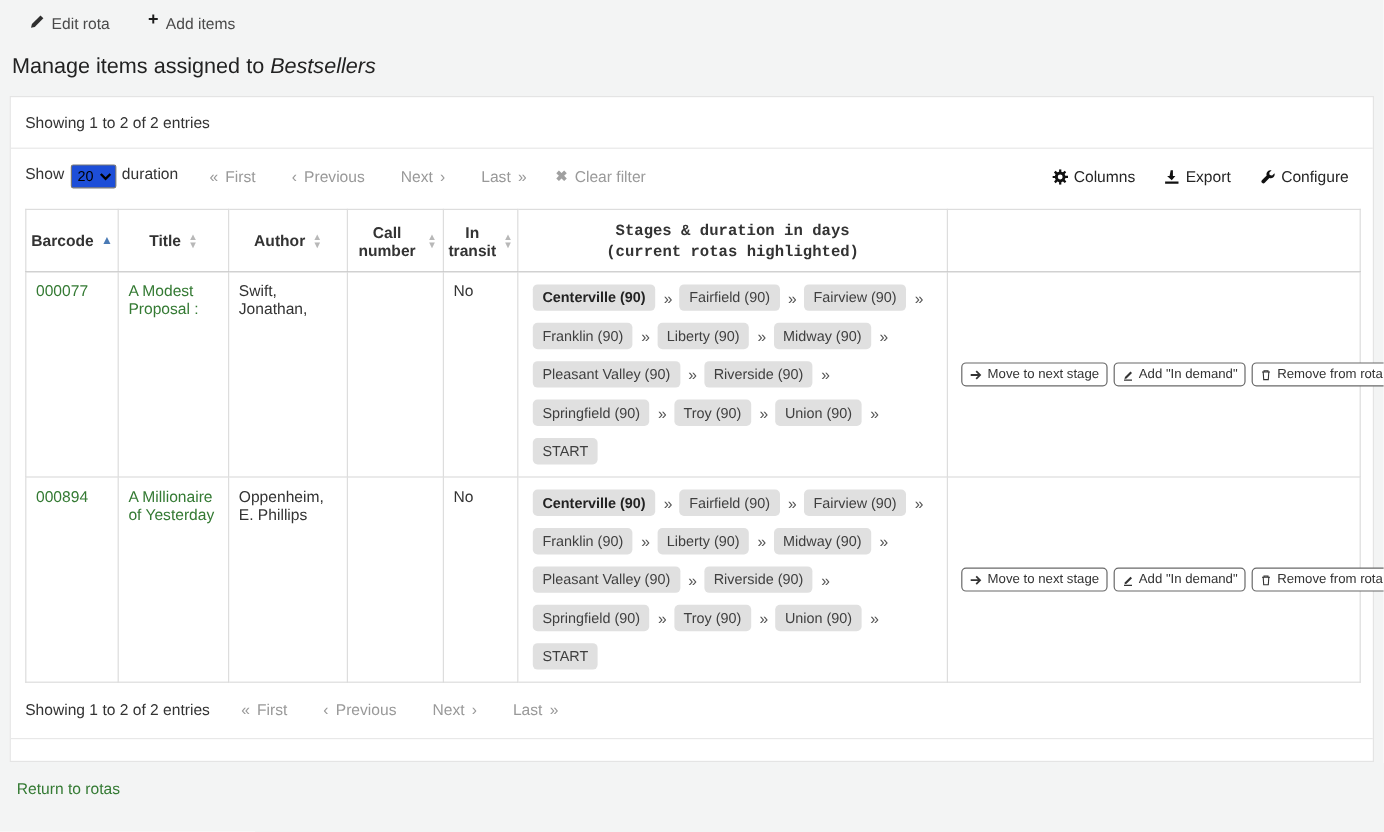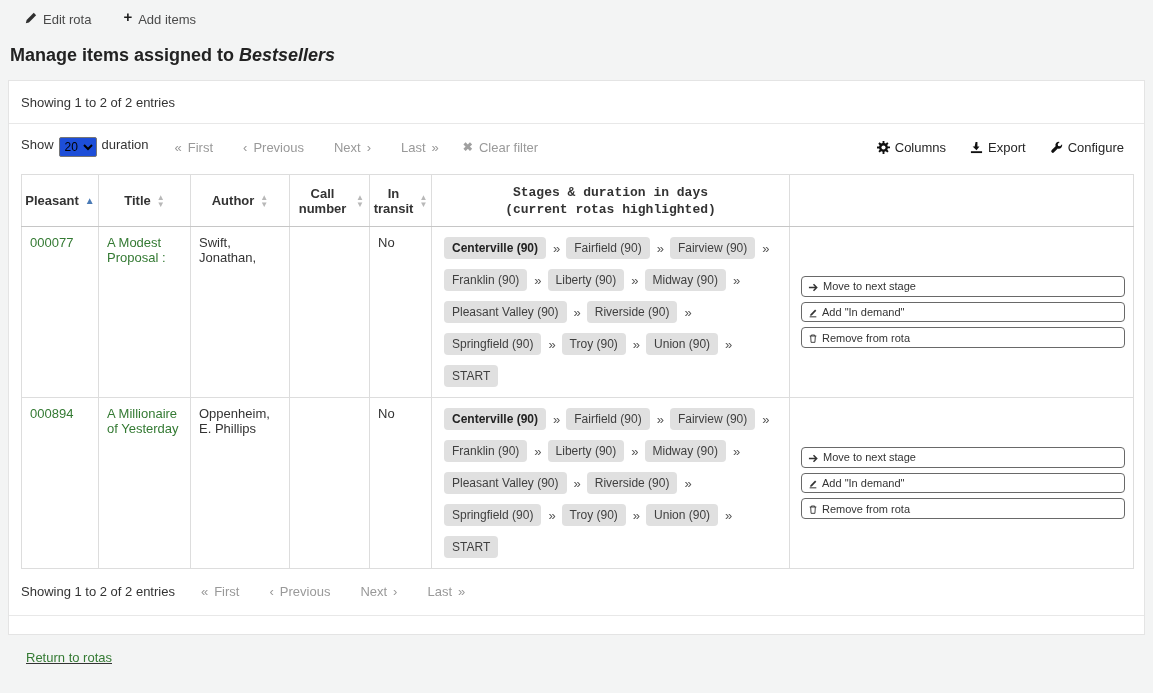--- a/index.html
+++ b/index.html
@@ -16,21 +16,21 @@
     --badge-bg:#e0e0e0;
     --border:#ddd;
   }
   a { text-decoration:none; }
 
   
   .toolbar { padding:12px 0 10px 25px; display:flex; align-items:center; gap:32px; }
   .toolbar a { color:#4a4a4a; display:inline-flex; align-items:flex-start; gap:6px; }
   .plus-glyph { font-weight:bold; font-size:15px; color:#1c1c1c; line-height:10px; }
 
-  h1 { margin:8px 0 14px 10px; font-size:18px; color:#222; font-weight:bold; display:flex; gap:5px;text-align:right; }
+  h1 { margin:8px 0 14px 10px; font-size:18px; color:#222; font-weight:normal; display:flex; gap:5px;text-align:right; }
   h1 .rota-name { font-style:italic; }
 
   
   .card { margin:0 8px; background:#fff; border:1px solid #e4e4e4; padding:0 12px 2px; }
   .summary { padding:14px 0 13px; color:#333; }
   hr.divider { border:0; border-top:1px solid #e8e8e8; margin:0 -12px; }
 
   
   .controls { display:flex; align-items:center; padding:13px 0 15px; }
   .show-group { display:flex; align-items:flex-start; gap:5px; }
@@ -56,30 +56,30 @@
   td { padding:8px; vertical-align:top; }
   td a.cell-link { color:var(--green); }
   td.actions-cell { vertical-align:middle; }
 
   .stages-wrap { display:flex; flex-wrap:wrap; gap:10px 6px; max-width:344px; padding:2px 0 2px 4px; }
   .stage-group { display:inline-flex; align-items:center; gap:7px; white-space:nowrap; }
   .stage-badge { background:var(--badge-bg); border-radius:4px; padding:4px 8px; font-size:12px; color:#3f3f3f; }
   .stage-badge.current { font-weight:bold; color:#222; }
   .stage-sep { color:#555; font-size:13px; }
 
-  .actions-wrap { display:flex; gap:5px; padding-left:3px;flex-direction:column; }
+  .actions-wrap { display:flex; gap:5px; padding-left:3px; }
   button.action-btn { display:inline-flex; align-items:center; gap:4px; background:#fff;
     border:1px solid #696969; border-radius:4px; padding:3px 6px;
     font:11px "Liberation Sans",sans-serif; color:#333; cursor:pointer; white-space:nowrap; }
 
   .bottom-row { display:flex; align-items:center; padding:15px 0 16px; }
   .bottom-row .pg { margin-left:26px; }
   .card-bottom-pad { height:16px; }
 
-  .page-footer { padding:15px 26px;text-decoration:underline; }
+  .page-footer { padding:15px 14px; }
   .page-footer a { color:var(--green); }
 
   svg.ic { display:inline-block; vertical-align:middle; }
 </style>
 </head>
 <body>
 
 <div class="toolbar">
   <a href="#">
     <svg class="ic" viewBox="0 0 14 14" width="12" height="12">
@@ -168,21 +168,21 @@
         <col style="width:99px">
       <col style="width:80px">
         <col style="width:62px">
         <col style="width:358px">
         <col>
     </colgroup>
     <thead>
       <tr>
         <th>
           <div class="th-inner">
-            <span>Pleasant</span>
+            <span>Barcode</span>
             <span class="sort-asc">▲</span>
           </div>
         </th>
         <th>
           <div class="th-inner">
             <span>Title</span>
             <span class="sort-both">
                 <span>▲</span>
                 <span>▼</span>
               </span>

